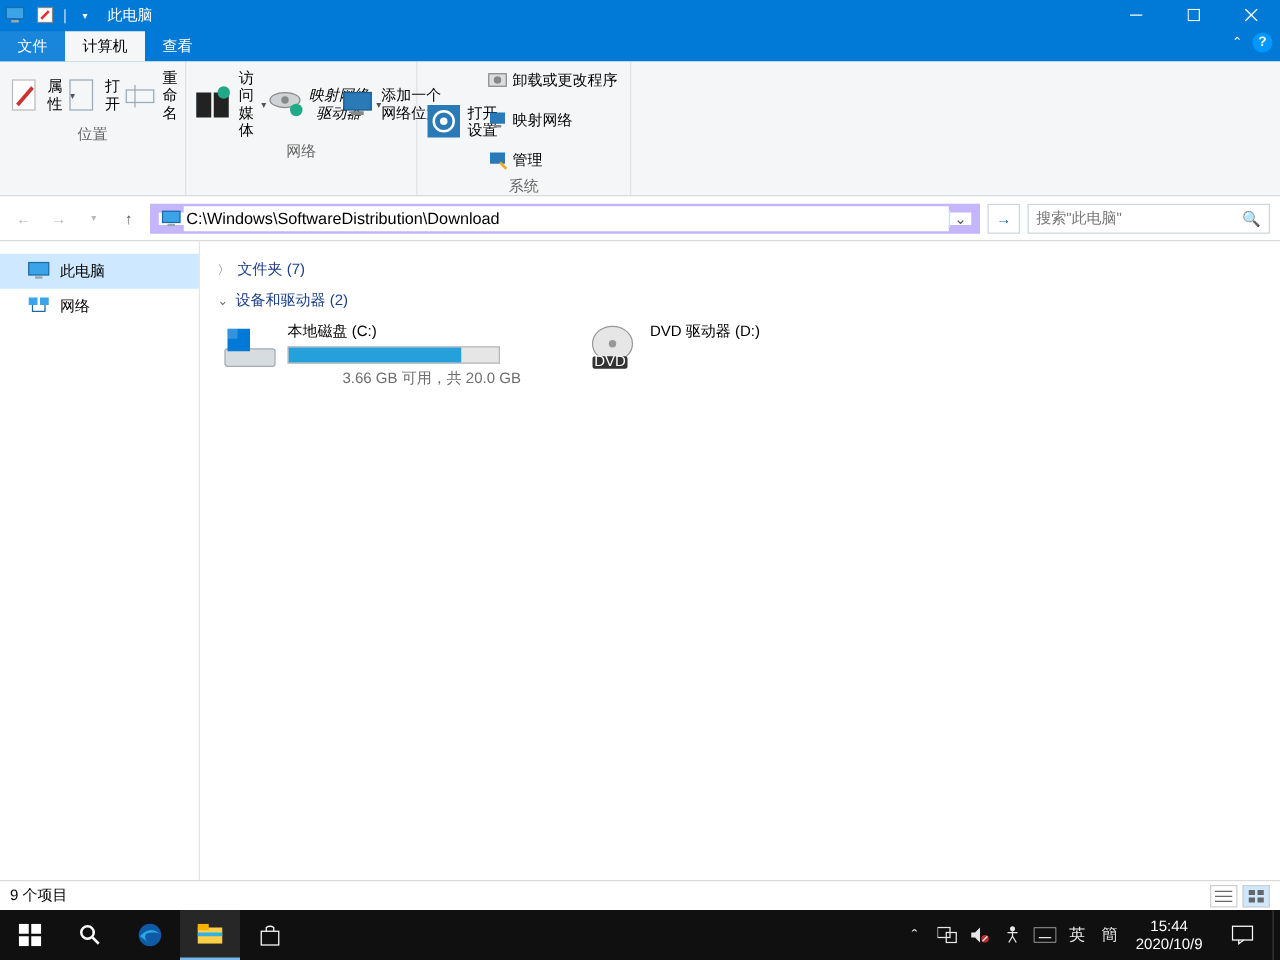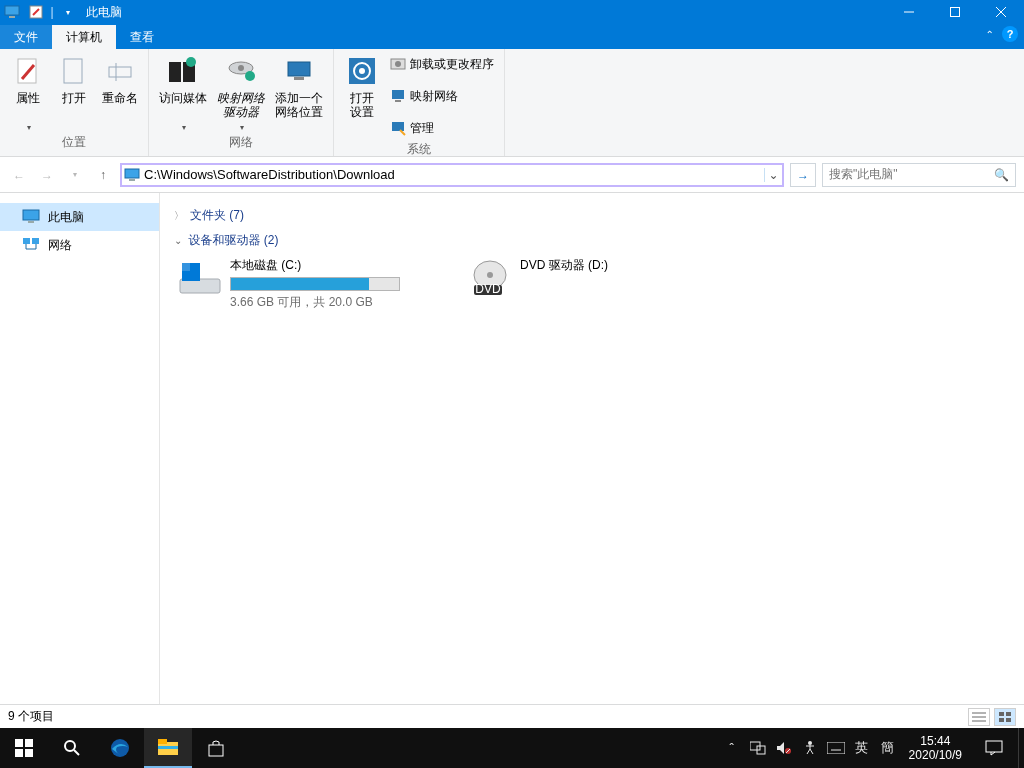--- a/index.html
+++ b/index.html
@@ -20,33 +20,33 @@
 .tab.file { background: #1a86db; color: #fff; }
 .tab.active { background: #f5f6f7; color: #000; }
 .tabrow .right { position: absolute; right: 6px; top: 2px; display: flex; gap: 8px; align-items: center; }
 .help-circle { width: 16px; height: 16px; border-radius: 50%; background: #0098ff; color: #fff; display: flex; align-items: center; justify-content: center; font-size: 11px; font-weight: bold; }
 
 
 .ribbon { height: 108px; background: #f5f6f7; border-bottom: 1px solid #dadbdc; display: flex; }
 .rgroup { display: flex; flex-direction: column; border-right: 1px solid #e1e2e3; padding: 2px 6px 0 6px; }
 .rgroup .row { display: flex; gap: 2px; }
 .rgroup .glabel { text-align: center; color: #666; padding: 2px 0 3px 0; font-size: 12px; }
-.rbtn-lg { width: 44px; display: flex; flex-direction: column; align-items: center; padding-top: 4px; gap: 4px; }
+.rbtn-lg { width: 44px; display: flex; flex-direction: row; align-items: center; padding-top: 4px; gap: 4px; }
 .rbtn-lg .ic { width: 32px; height: 32px; display: flex; align-items: center; justify-content: center; }
 .rbtn-lg .lbl { text-align: center; line-height: 14px; min-height: 28px; display: flex; align-items: flex-start; justify-content: center; }
 .rbtn-lg.wider { width: 56px; }
 .rbtn-sm { height: 22px; display: flex; align-items: center; gap: 4px; padding: 0 4px; }
 .rbtn-sm .ic { width: 16px; height: 16px; display: flex; align-items: center; justify-content: center; }
 .drop::after { content: "▾"; font-size: 8px; color: #555; margin-left: 2px; }
 
 
 .navbar { height: 36px; border-bottom: 1px solid #dadbdc; display: flex; align-items: center; padding: 0 8px; gap: 6px; }
 .nav-btn { width: 22px; height: 22px; display: flex; align-items: center; justify-content: center; color: #5a5a5a; }
 .nav-btn.disabled { color: #b8b8b8; }
-.addr { flex: 1; height: 24px; border: 2px solid #c4b5fd; display: flex; align-items: center; background: #fff; }
+.addr { flex: 1; height: 24px; border: 7px solid #c4b5fd; display: flex; align-items: center; background: #fff; }
 .addr .pc-ic { width: 20px; display: flex; justify-content: center; }
 .addr input { flex: 1; border: none; outline: none; height: 20px; font-size: 13px; padding: 0 2px; }
 .addr .dd { width: 18px; text-align: center; color: #555; border-left: 1px solid #c7e0f4; }
 .go-btn { width: 26px; height: 24px; border: 1px solid #cfd6dc; display: flex; align-items: center; justify-content: center; color: #0067c0; background: #fff; }
 .search { width: 194px; height: 24px; border: 1px solid #cfd6dc; display: flex; align-items: center; padding: 0 6px; color: #777; background: #fff; }
 .search .sic { margin-left: auto; color: #555; }
 
 
 .body { display: flex; height: calc(768px - 24px - 25px - 108px - 36px - 24px - 40px); }
 .side { width: 160px; border-right: 1px solid #e5e5e5; padding-top: 10px; }
@@ -55,21 +55,21 @@
 .side .ic { width: 18px; height: 18px; display: flex; align-items: center; justify-content: center; }
 .main { flex: 1; padding: 10px 8px; overflow: auto; }
 .grp-hdr { display: flex; align-items: center; gap: 6px; color: #1a3e8c; margin: 4px 0 8px 6px; }
 .grp-hdr .chev { font-size: 10px; color: #6a6a6a; }
 .drives { display: flex; gap: 40px; padding-left: 10px; }
 .drive { display: flex; gap: 8px; width: 250px; }
 .drive .dic { width: 44px; height: 44px; display: flex; align-items: center; justify-content: center; }
 .drive .dinfo { display: flex; flex-direction: column; gap: 3px; }
 .capbar { width: 170px; height: 14px; border: 1px solid #b5b5b5; background: #e6e6e6; position: relative; }
 .capbar .fill { position: absolute; left: 0; top: 0; bottom: 0; background: #26a0da; }
-.sub { color: #6d6d6d; }
+.sub { color: #6d6d6d; margin-left: 44px; }
 
 
 .status { height: 24px; border-top: 1px solid #dadbdc; display: flex; align-items: center; padding: 0 8px; }
 .status .spacer { flex: 1; }
 .view-btn { width: 22px; height: 18px; border: 1px solid #cfcfcf; margin-left: 4px; display: flex; align-items: center; justify-content: center; color: #555; }
 
 
 .taskbar { height: 40px; background: #101010; display: flex; align-items: center; color: #fff; }
 .tb-btn { width: 48px; height: 40px; display: flex; align-items: center; justify-content: center; }
 .tb-btn.active { background: #272727; border-bottom: 2px solid #76b9ed; }

